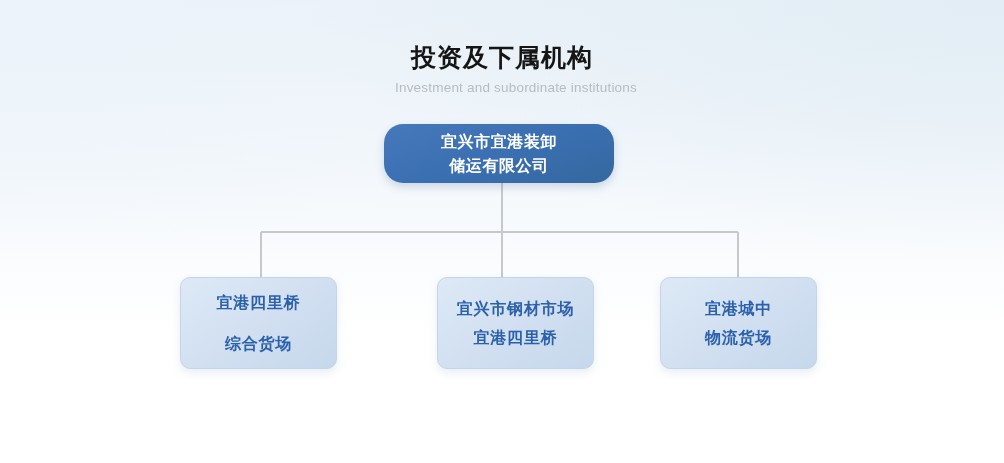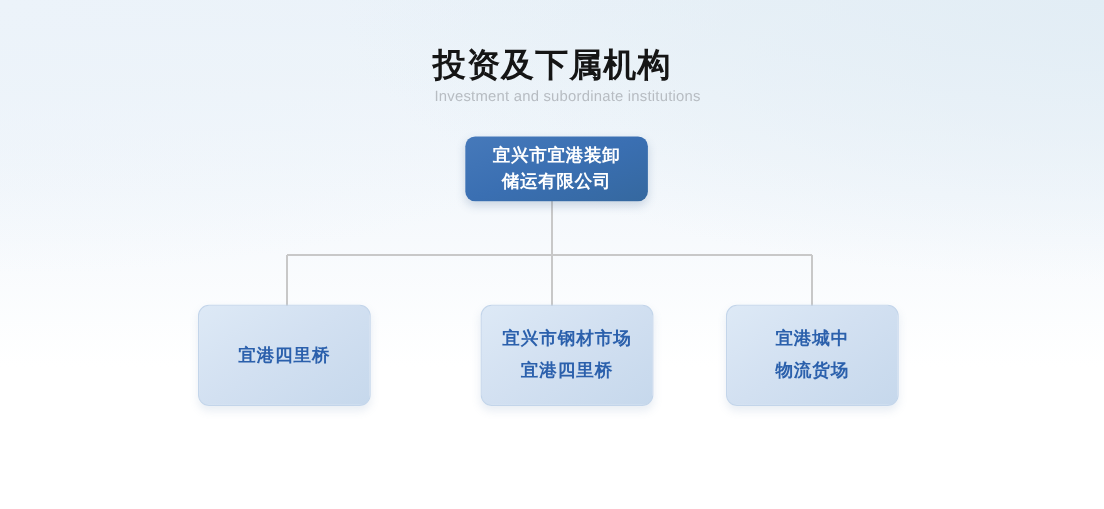--- a/index.html
+++ b/index.html
@@ -27,26 +27,27 @@
 
   
   .heading {
     position: absolute;
     left: 0;
     top: 44px;
     width: 1004px;
     text-align: center;
   }
   .heading-title {
-    font-size: 30px;
+    font-size: 25px;
     font-weight: bold;
     color: #151515;
     letter-spacing: 1px;
     line-height: 32px;
     white-space: nowrap;
+    font-family: Liberation Mono, monospace;
   }
   .heading-subtitle {
     margin-top: 3px;
     font-size: 13.5px;
     font-weight: normal;
     color: #b7bcc2;
     letter-spacing: 0.2px;
     line-height: 18px;
     white-space: nowrap;
     padding-left: 28px;
@@ -67,25 +68,25 @@
     position: absolute;
     box-sizing: border-box;
     display: flex;
     flex-direction: column;
     align-items: center;
     justify-content: center;
     text-align: center;
   }
 
   .node-root {
-    left: 423px;
+    left: 384px;
     top: 124px;
-    width: 166px;
+    width: 230px;
     height: 59px;
-    border-radius: 9px;
+    border-radius: 19px;
     background: linear-gradient(160deg, #4679ba 0%, #3a6fb2 50%, #35689f 100%);
     box-shadow: 0 4px 9px rgba(60, 95, 140, 0.22);
   }
   .node-root .node-line {
     color: #ffffff;
     font-size: 16px;
     font-weight: bold;
     line-height: 24px;
     letter-spacing: 0.6px;
     white-space: nowrap;
@@ -134,20 +135,21 @@
     <line x1="738" y1="232" x2="738" y2="278" stroke="#c8c8c8" stroke-width="2" shape-rendering="crispEdges"></line>
   </svg>
 
   <div class="node node-root">
     <div class="node-line">宜兴市宜港装卸</div>
     <div class="node-line">储运有限公司</div>
   </div>
 
   <div class="node node-child child-1">
     <div class="node-line">宜港四里桥</div>
+    <div class="node-line">综合货场</div>
   </div>
 
   <div class="node node-child child-2">
     <div class="node-line">宜兴市钢材市场</div>
     <div class="node-line">宜港四里桥</div>
   </div>
 
   <div class="node node-child child-3">
     <div class="node-line">宜港城中</div>
     <div class="node-line">物流货场</div>

